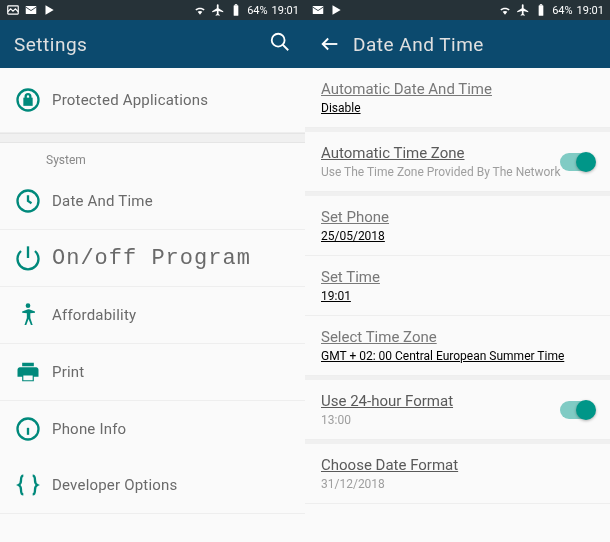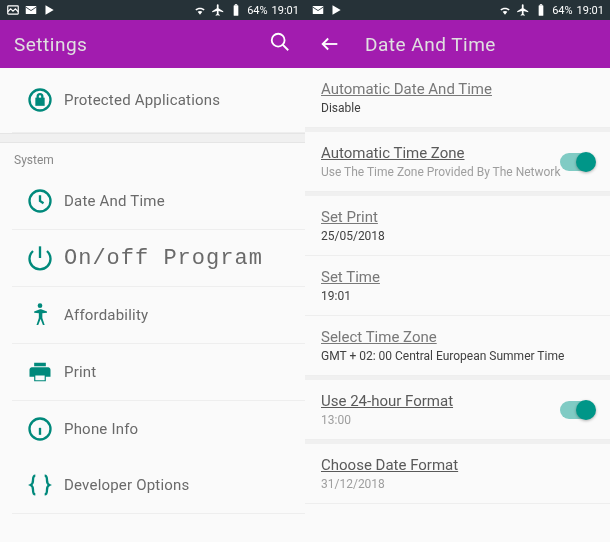--- a/index.html
+++ b/index.html
@@ -6,41 +6,41 @@
     body { width: 610px; height: 542px; display: flex; background: #f5f5f5; overflow: hidden; }
     .pane { width: 305px; height: 542px; display: flex; flex-direction: column; }
     .pane.left { background: #fafafa; }
     .pane.right { background: #fafafa; }
     
     .status-bar { height: 20px; background: #263238; color: #fff; display: flex; align-items: center; padding: 0 6px; font-size: 11px; }
     .status-left { display: flex; gap: 4px; align-items: center; }
     .status-right { margin-left: auto; display: flex; gap: 4px; align-items: center; }
     .status-icon { width: 14px; height: 14px; display: inline-flex; align-items: center; justify-content: center; }
     
-    .header { height: 48px; background: #a21caf; color: #fff; display: flex; align-items: center; padding: 0 14px; gap: 24px; }
+    .header { height: 48px; background: #0c4a6e; color: #fff; display: flex; align-items: center; padding: 0 14px; gap: 12px; }
     .header-title { font-size: 19px; font-weight: 400; letter-spacing: 0.5px; color: #e0e0e0; font-stretch: expanded; }
     .header-search { margin-left: auto; }
     .header-back { width: 22px; height: 22px; }
     
     .content { flex: 1; overflow: hidden; background: #fafafa; }
     
-    .section-label { padding: 10px 14px 6px; font-size: 12px; color: #888; font-weight: 400; }
-    
-    .row { display: flex; align-items: center; padding: 14px 14px; border-bottom: 1px solid #eee; cursor: pointer; margin-left: 12px; }
+    .section-label { padding: 10px 14px 6px; font-size: 12px; color: #888; font-weight: 400; margin-left: 32px; }
+    
+    .row { display: flex; align-items: center; padding: 14px 14px; border-bottom: 1px solid #eee; cursor: pointer; }
     .row.tall { padding: 18px 14px; }
     .row.no-border { border-bottom: none; }
     .row-icon { width: 28px; display: flex; align-items: center; justify-content: center; color: #00897b; margin-right: 10px; }
     .row-label { color: #6a6a6a; font-size: 15px; font-weight: 400; letter-spacing: 0.2px; }
     .row-label.wide { letter-spacing: 1px; font-size: 22px; font-family: Liberation Mono, monospace; }
     
     .setting { padding: 12px 16px; border-bottom: 1px solid #eee; display: flex; flex-direction: column; gap: 3px; position: relative; }
     .setting-title { color: #5a5a5a; font-size: 15px; font-weight: 400; text-decoration: underline; }
     .setting-value { color: #9e9e9e; font-size: 12px; }
     .setting.disabled .setting-title { color: #787878; }
-    .setting.disabled .setting-value { color: #404040; }
+    .setting.disabled .setting-value { color: #000000; text-decoration: underline; }
     
     .toggle { position: absolute; right: 16px; top: 50%; transform: translateY(-50%); width: 34px; height: 18px; background: #80cbc4; border-radius: 9px; }
     .toggle::after { content: ''; position: absolute; right: -2px; top: -1px; width: 20px; height: 20px; background: #009688; border-radius: 50%; box-shadow: 0 1px 3px rgba(0,0,0,0.3); }
     
     .gap { height: 10px; background: #f0f0f0; border-top: 1px solid #e5e5e5; border-bottom: 1px solid #e5e5e5; }
     .small-gap { height: 4px; background: #f0f0f0; }
     
     svg { width: 100%; height: 100%; }
   </style>
 </head>
@@ -232,21 +232,21 @@
 
     <div class="setting">
       <span class="setting-title">Automatic Time Zone</span>
       <span class="setting-value">Use The Time Zone Provided By The Network</span>
       <div class="toggle"></div>
     </div>
 
     <div class="small-gap"></div>
 
     <div class="setting disabled">
-      <span class="setting-title">Set Print</span>
+      <span class="setting-title">Set Phone</span>
       <span class="setting-value">25/05/2018</span>
     </div>
 
     <div class="setting disabled">
       <span class="setting-title">Set Time</span>
       <span class="setting-value">19:01</span>
     </div>
 
     <div class="setting disabled">
       <span class="setting-title">Select Time Zone</span>

